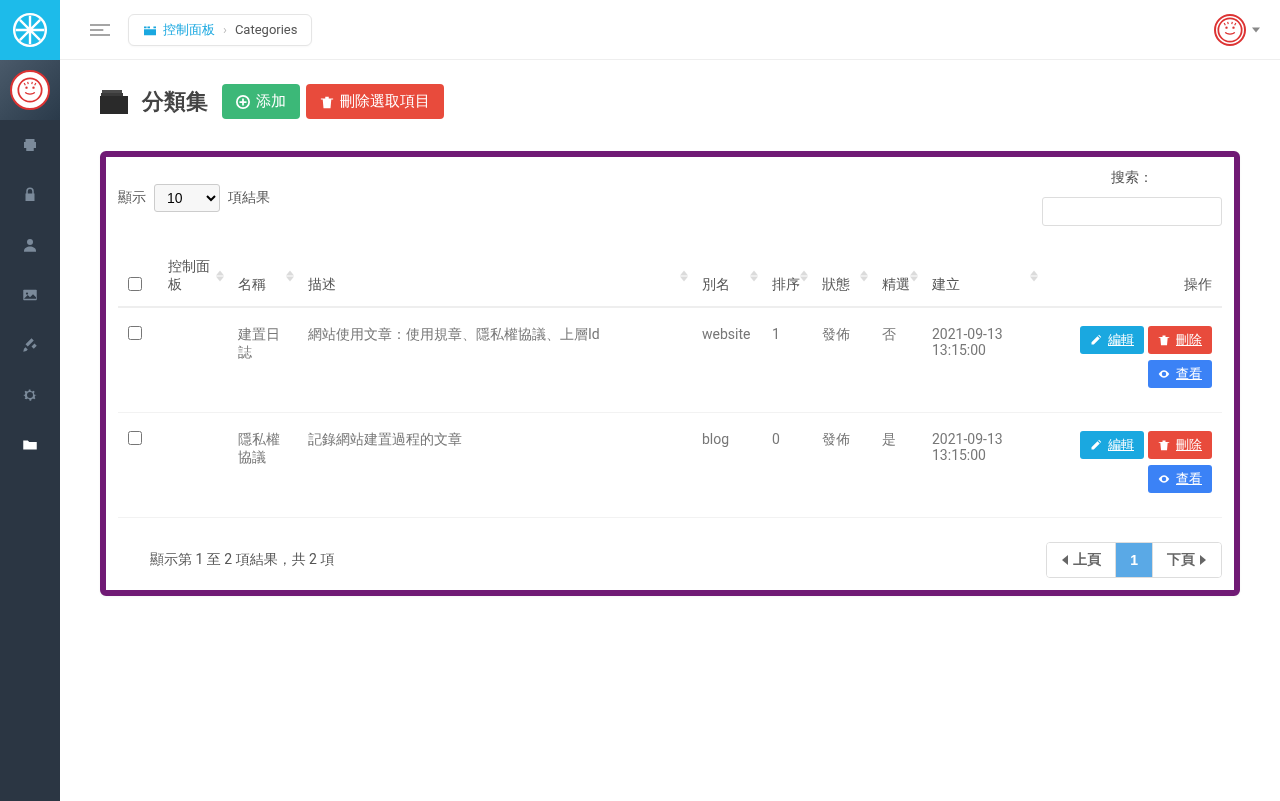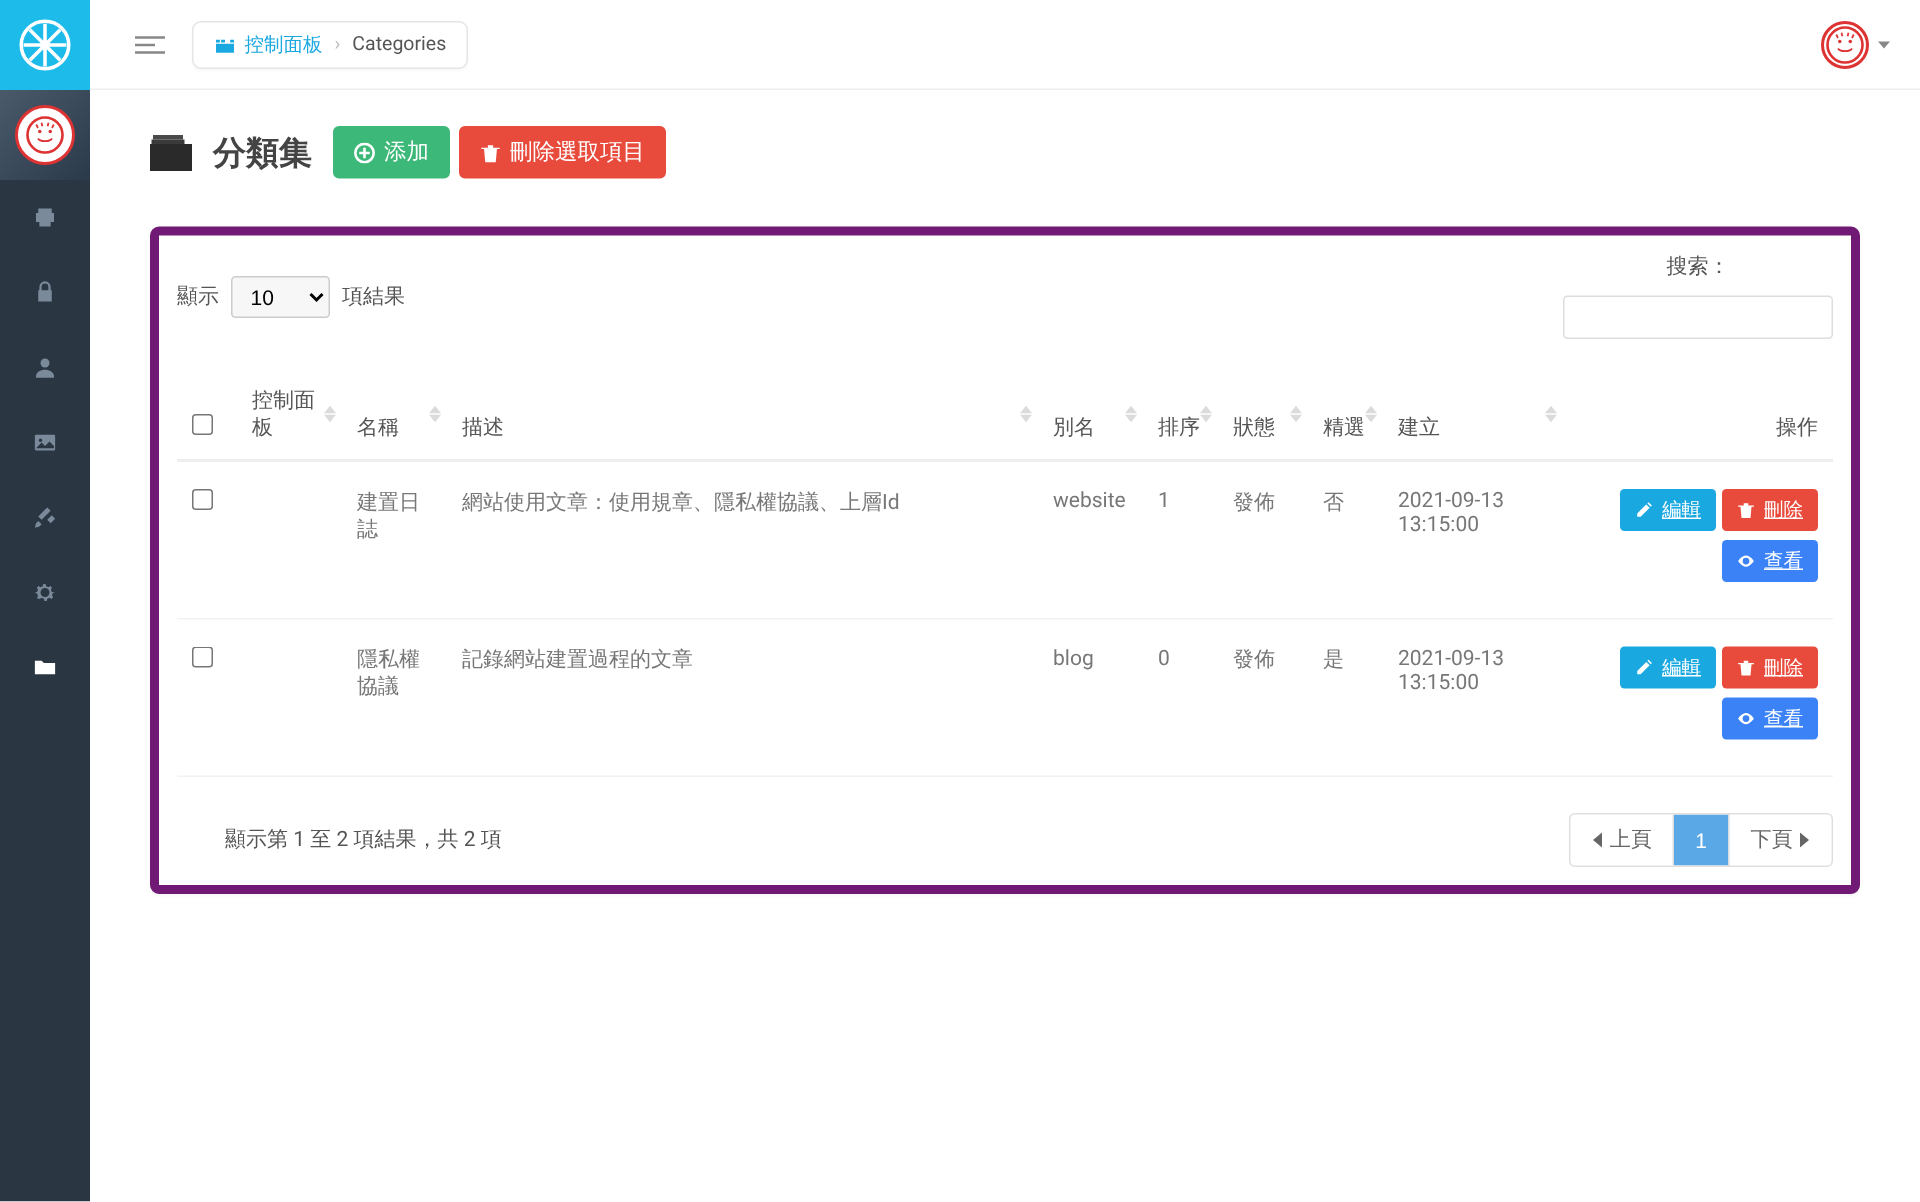--- a/index.html
+++ b/index.html
@@ -68,21 +68,21 @@
 th .sort .dn { border-top: 5px solid #888; }
 td { padding: 18px 10px; color: #777; vertical-align: top; border-bottom: 1px solid #f2f2f2; font-size: 14px; }
 td.actions { text-align: right; white-space: nowrap; }
 td.actions .btn { margin-left: 4px; margin-bottom: 6px; }
 .chk { width: 14px; height: 14px; }
 
 
 .table-foot { display: flex; align-items: center; margin-top: 24px; }
 .info { color: #555; margin-left: 32px; }
 .pager { margin-left: auto; display: flex; border: 1px solid #ddd; border-radius: 4px; overflow: hidden; }
-.pager button { background: #fff; border: none; border-right: 1px solid #ddd; padding: 8px 14px; color: #666; font-size: 14px; cursor: pointer; display: flex; align-items: center; gap: 4px; }
+.pager button { background: #fff; border: none; border-right: 1px solid #ddd; padding: 8px 14px; color: #666; font-size: 14px; cursor: pointer; display: flex; align-items: center; gap: 4px; font-weight: bold; }
 .pager button:last-child { border-right: none; }
 .pager button.active { background: #5aa9e6; color: #fff; }
 .pager svg { width: 8px; height: 10px; fill: currentColor; }
 
 .col-chk{width:40px}.col-parent{width:70px}.col-name{width:70px}.col-alias{width:70px}.col-sort{width:50px}.col-status{width:60px}.col-feat{width:50px}.col-created{width:120px}.col-actions{width:180px}
 </style>
 </head>
 <body>
 
 <div class="app">

